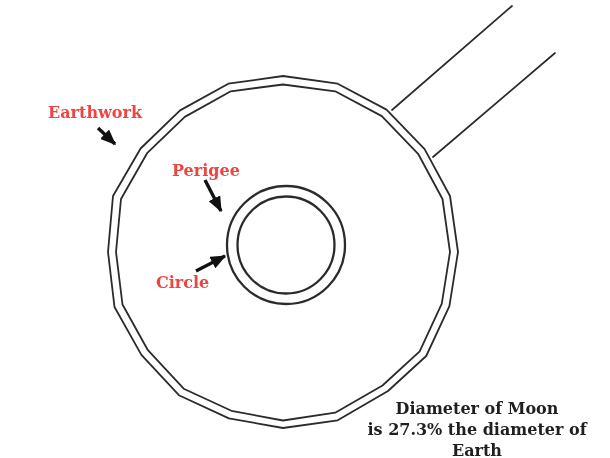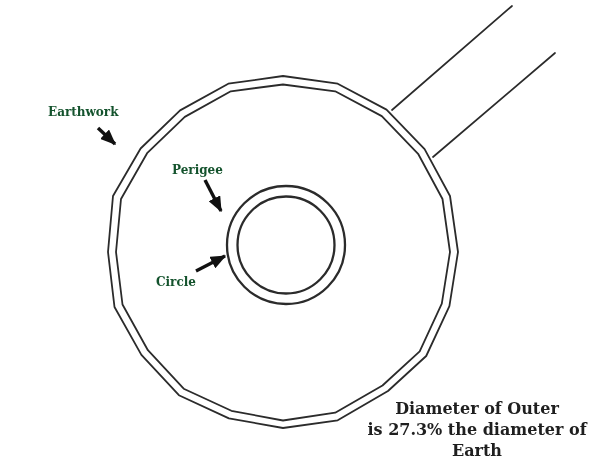--- a/index.html
+++ b/index.html
@@ -16,24 +16,24 @@
     color: #1f1f1f;
     overflow: hidden;
   }
   .layer {
     position: absolute;
     left: 0;
     top: 0;
   }
   .label {
     position: absolute;
-    font-size: 12px;
+    font-size: 16px;
     font-weight: 600;
     line-height: 21px;
-    color: #14532d;
+    color: #ef4444;
     white-space: nowrap;
   }
   .title-block {
     position: absolute;
     left: 66px;
     top: 21px;
     width: 350px;
     text-align: center;
     font-size: 16px;
     font-weight: 600;
@@ -92,17 +92,17 @@
       <line x1="196" y1="271" x2="225" y2="256" marker-end="url(#arrowhead)"></line>
     </g>
   </svg>
 
 
   <div class="label lbl-earthwork">Earthwork</div>
   <div class="label lbl-perigee">Perigee</div>
   <div class="label lbl-apogee">Circle</div>
 
   <div class="caption-block">
-    <div>Diameter of Outer</div>
+    <div>Diameter of Moon</div>
     <div>is 27.3% the diameter of Earth</div>
   </div>
 
 </div>
 
 </body></html>

